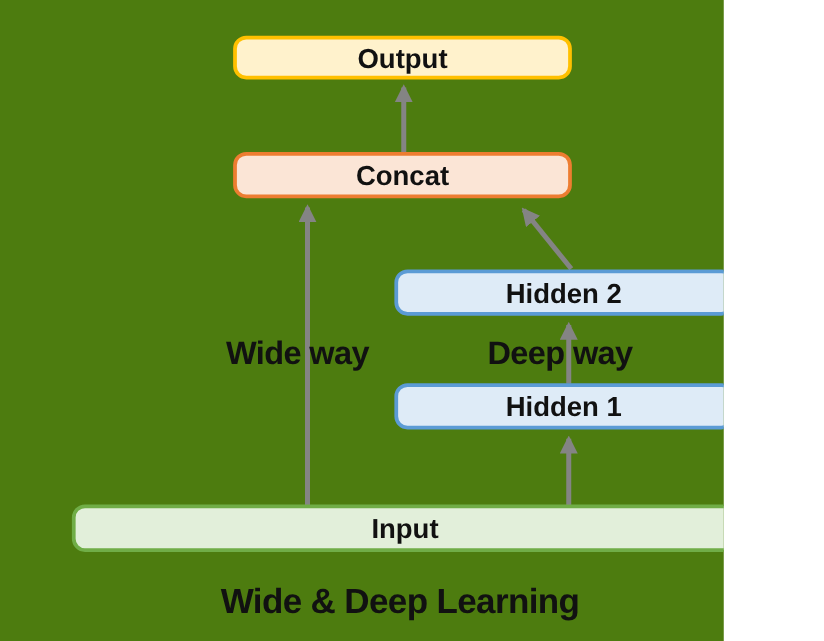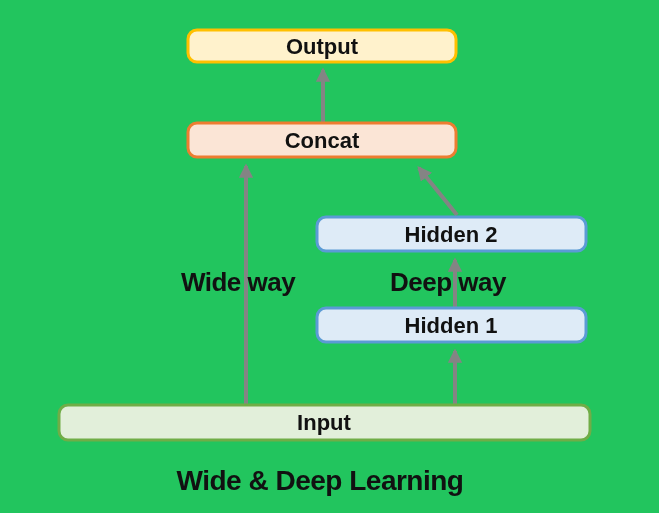--- a/index.html
+++ b/index.html
@@ -1,19 +1,19 @@
 <!DOCTYPE html>
 <html><head>
 <meta charset="utf-8">
 <style>
   html,body{margin:0;padding:0;background:#ffffff;}
   .stage{
     position:relative;
-    width:659px;height:513px;
-    background:#22c55e;
+    width:579px;height:513px;
+    background:#4d7c0f;
     font-family:"Liberation Sans", sans-serif;
     overflow:hidden;
   }
   svg{display:block;}
   .node-label{
     font-family:"Liberation Sans", sans-serif;
     font-weight:bold;
     font-size:22px;
     fill:#111111;
   }

